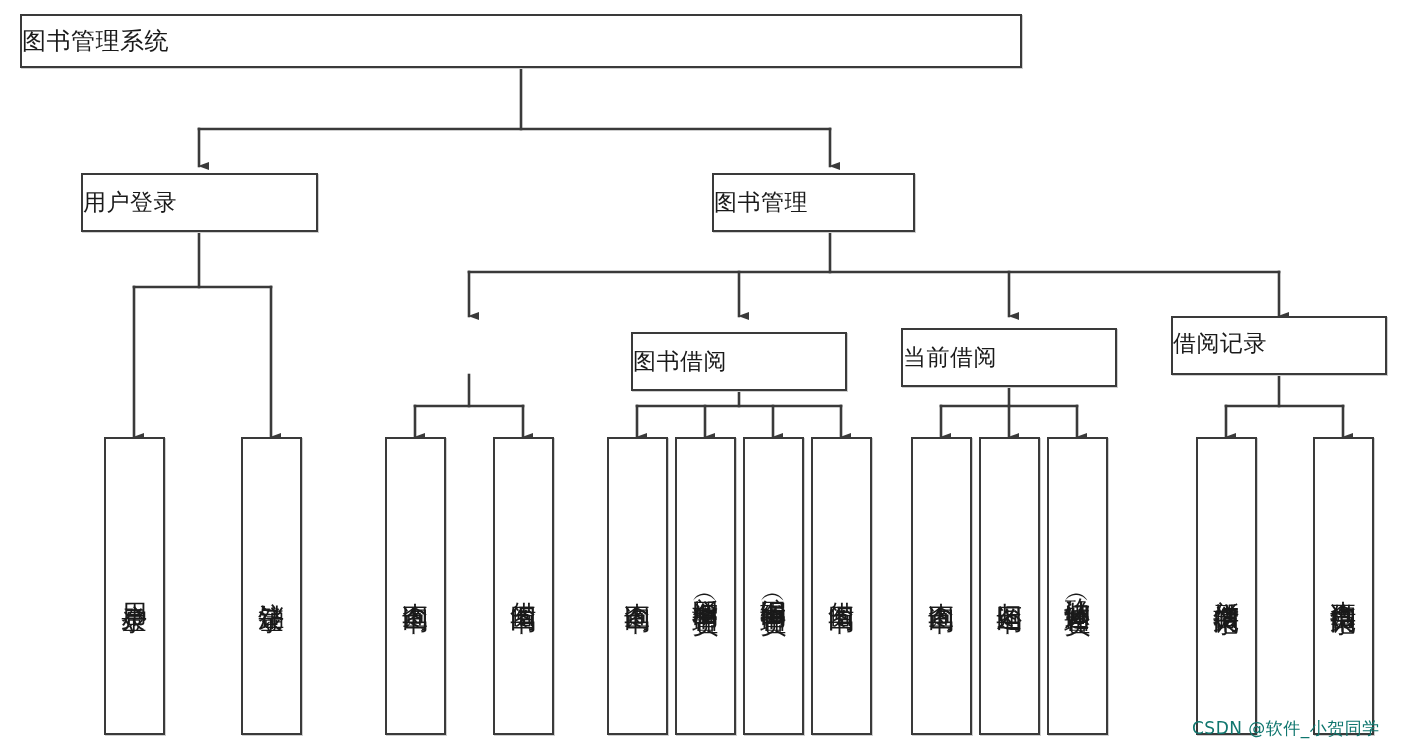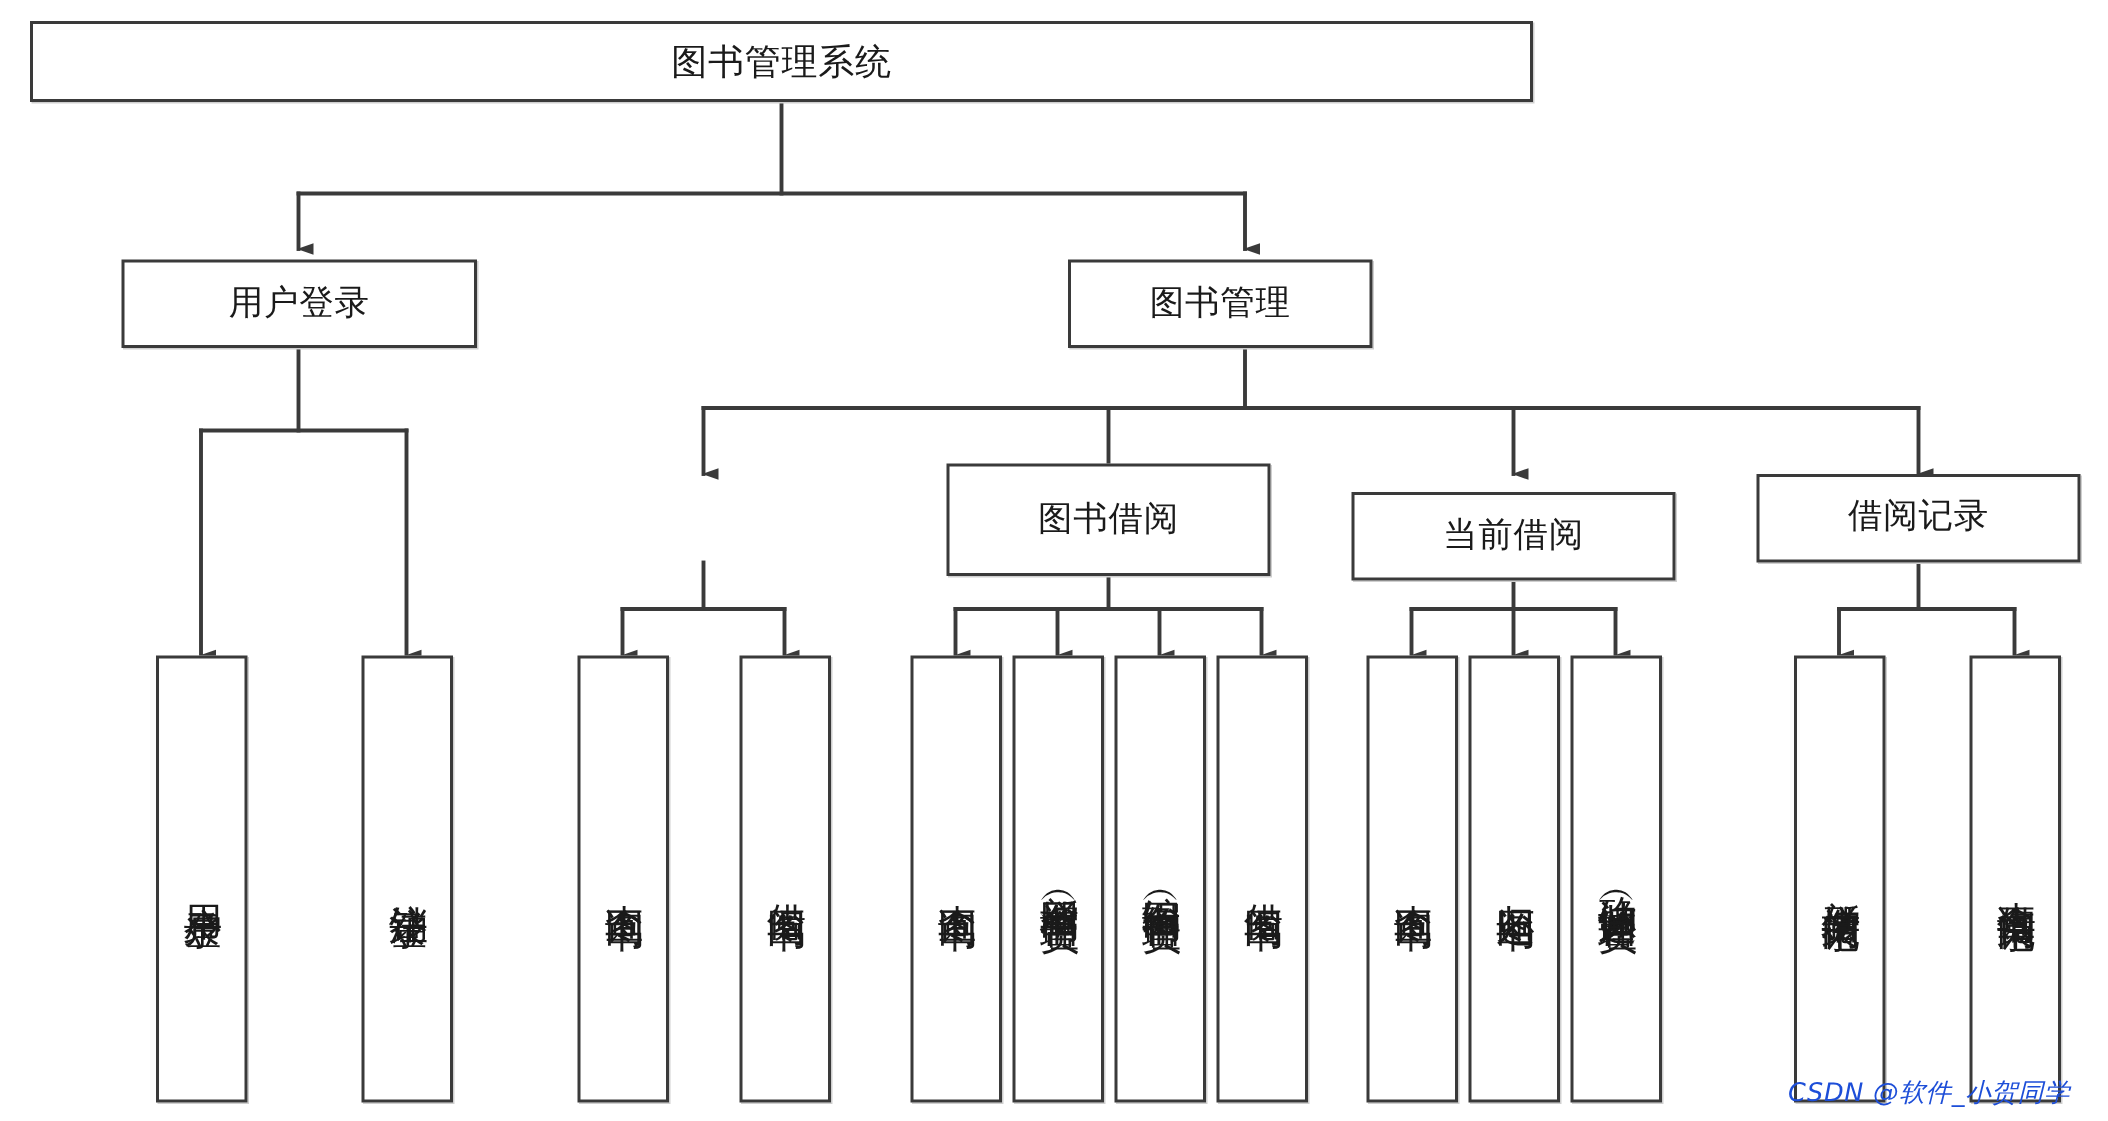--- a/index.html
+++ b/index.html
@@ -27,21 +27,20 @@
     pointer-events: none;
   }
   .node {
     position: absolute;
     box-sizing: border-box;
     background: #ffffff;
     border: 2.5px solid #3a3a3a;
     box-shadow: 1px 1px 0 #cfcfcf;
     display: flex;
     align-items: center;
-    justify-content: center;
     color: #1a1a1a;
     z-index: 2;
   }
   .node .lbl {
     display: block;
     text-align: center;
     line-height: 1.18;
     white-space: nowrap;
   }
   
@@ -63,25 +62,24 @@
     text-orientation: upright;
     font-size: 26px;
     line-height: 1.02;
     letter-spacing: 2px;
     white-space: normal;
     max-height: 100%;
   }
   .watermark {
     position: absolute;
     font-size: 17px;
-    color: #1d4ed8;
+    color: #0f766e;
     white-space: nowrap;
     z-index: 3;
     letter-spacing: 0.5px;
-    font-style: italic;
   }
 </style>
 </head>
 <body>
 
 <div id="canvas">
 
   <svg id="edges" viewBox="0 0 1405 747" width="1405" height="747" xmlns="http://www.w3.org/2000/svg">
     <defs>
       <marker id="arw" markerWidth="10" markerHeight="11" refX="4.2" refY="10" orient="auto" markerUnits="userSpaceOnUse">
@@ -138,21 +136,21 @@
     <span class="lbl">图书管理系统</span>
   </div>
 
   <div class="node horiz" style="left:81px; top:173px; width:237px; height:59px;">
     <span class="lbl">用户登录</span>
   </div>
   <div class="node horiz" style="left:712px; top:173px; width:203px; height:59px;">
     <span class="lbl">图书管理</span>
   </div>
 
-  <div class="node horiz" style="left:631px; top:309px; width:216px; height:75px;">
+  <div class="node horiz" style="left:631px; top:332px; width:216px; height:59px;font-family:Liberation Serif, serif;">
     <span class="lbl">图书借阅</span>
   </div>
   <div class="node horiz" style="left:901px; top:328px; width:216px; height:59px;">
     <span class="lbl">当前借阅</span>
   </div>
   <div class="node horiz" style="left:1171px; top:316px; width:216px; height:59px;font-family:Liberation Mono, monospace;">
     <span class="lbl">借阅记录</span>
   </div>
 
   <div class="node vert" style="left:104px; top:437px; width:61px; height:298px;">

